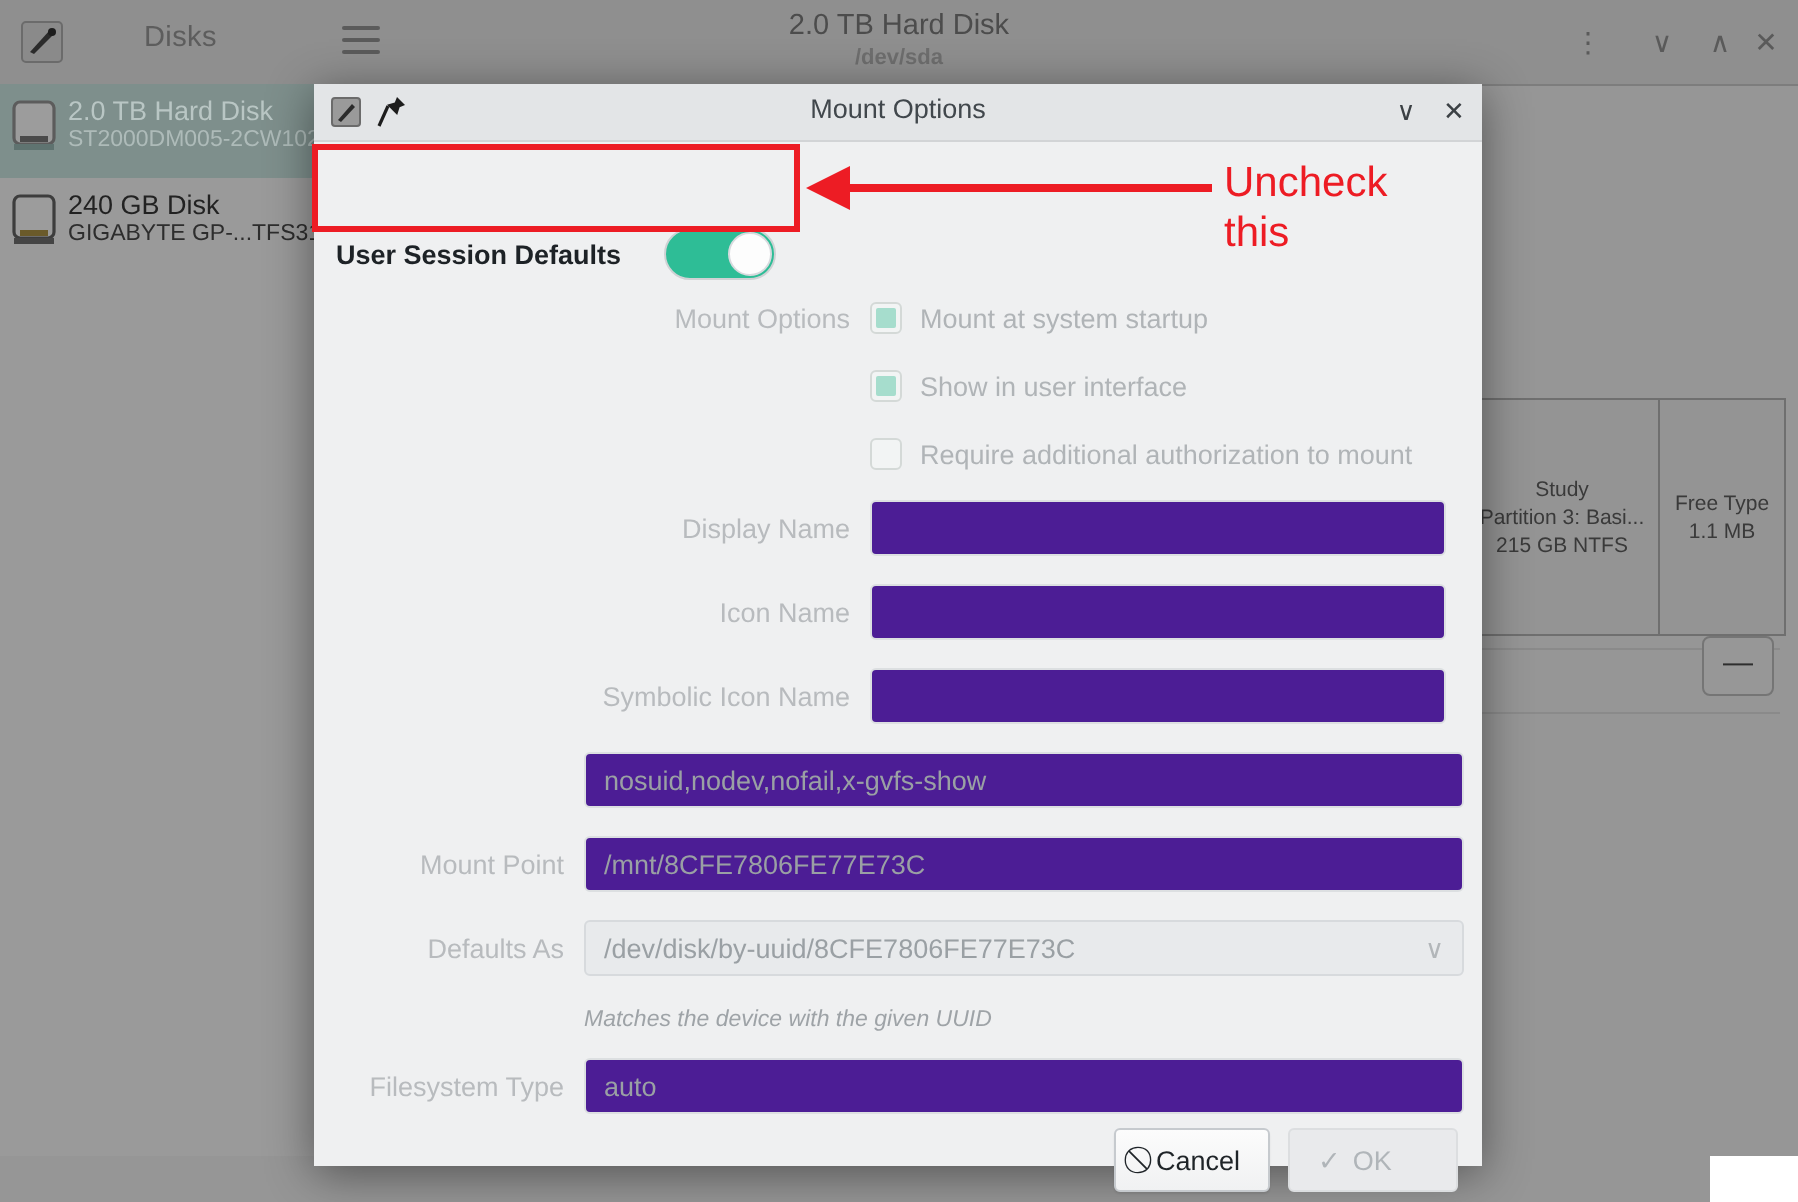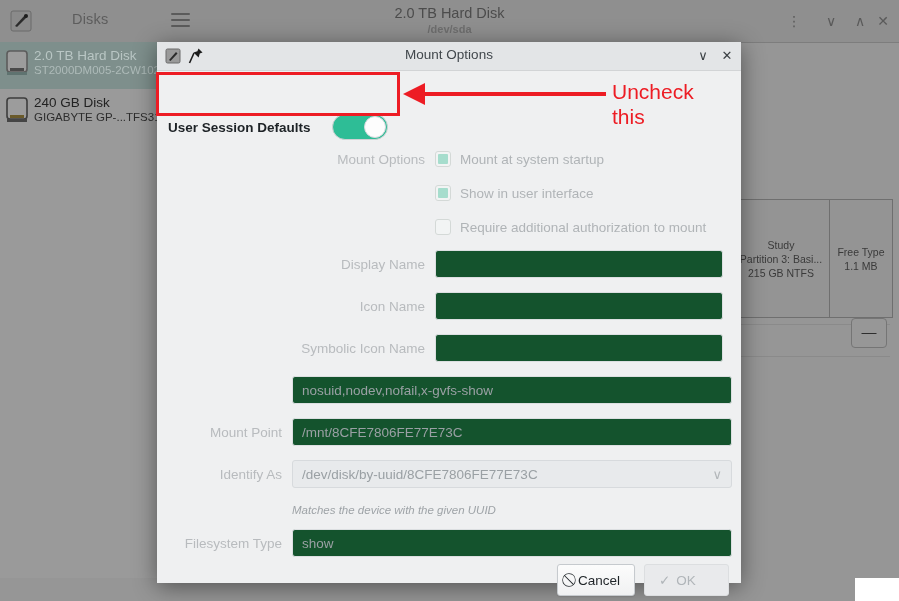--- a/index.html
+++ b/index.html
@@ -272,21 +272,21 @@
     position: absolute;
     left: 2px; top: 2px;
     width: 10px; height: 10px;
     background: #a6ddcd;
     border-radius: 1px;
   }
   .cbtext { font-size: 13.5px; color: #b0b4b7; white-space: nowrap; }
 
   .field {
     height: 28px;
-    background: #14532d;
+    background: #4c1d95;
     border: 1px solid #dcdfe1;
     border-radius: 3px;
     box-sizing: border-box;
     font-size: 13.5px;
     color: #9aa0a4;
     display: flex;
     align-items: center;
     padding: 0 9px;
     white-space: nowrap;
     overflow: hidden;
@@ -511,35 +511,35 @@
         <div class="lbl" style="width:135px;"></div>
         <div class="field" style="width:440px;">nosuid,nodev,nofail,x-gvfs-show</div>
       </div>
 
       <div class="row" style="top:348px;">
         <div class="lbl" style="width:135px;">Mount Point</div>
         <div class="field" style="width:440px;">/mnt/8CFE7806FE77E73C</div>
       </div>
 
       <div class="row" style="top:390px;">
-        <div class="lbl" style="width:135px;">Identify As</div>
+        <div class="lbl" style="width:135px;">Defaults As</div>
         <div class="combo" style="width:440px;">
           <span>/dev/disk/by-uuid/8CFE7806FE77E73C</span>
           <span class="chev">∨</span>
         </div>
       </div>
 
       <div class="row" style="top:426px;">
         <div class="lbl" style="width:135px;"></div>
         <div class="hint">Matches the device with the given UUID</div>
       </div>
 
       <div class="row" style="top:459px;">
         <div class="lbl" style="width:135px;">Filesystem Type</div>
-        <div class="field" style="width:440px;">show</div>
+        <div class="field" style="width:440px;">auto</div>
       </div>
 
       <div class="row" style="top:496px; justify-content:flex-end; padding-right:12px; box-sizing:border-box;">
         <div class="btn btn-cancel" style="margin-right:9px;">
           <span>⃠</span>
           <span>Cancel</span>
         </div>
         <div class="btn btn-ok" style="width:85px;">
           <span>✓</span>
           <span>OK</span>

